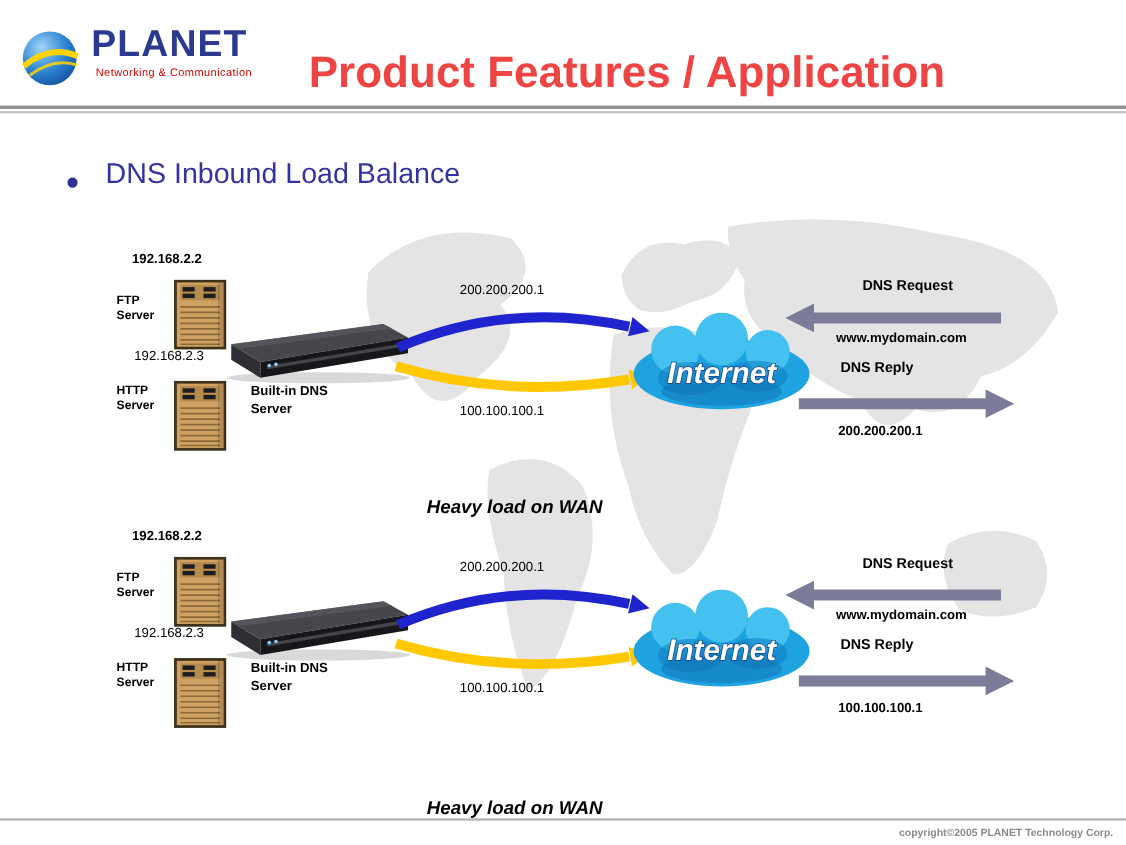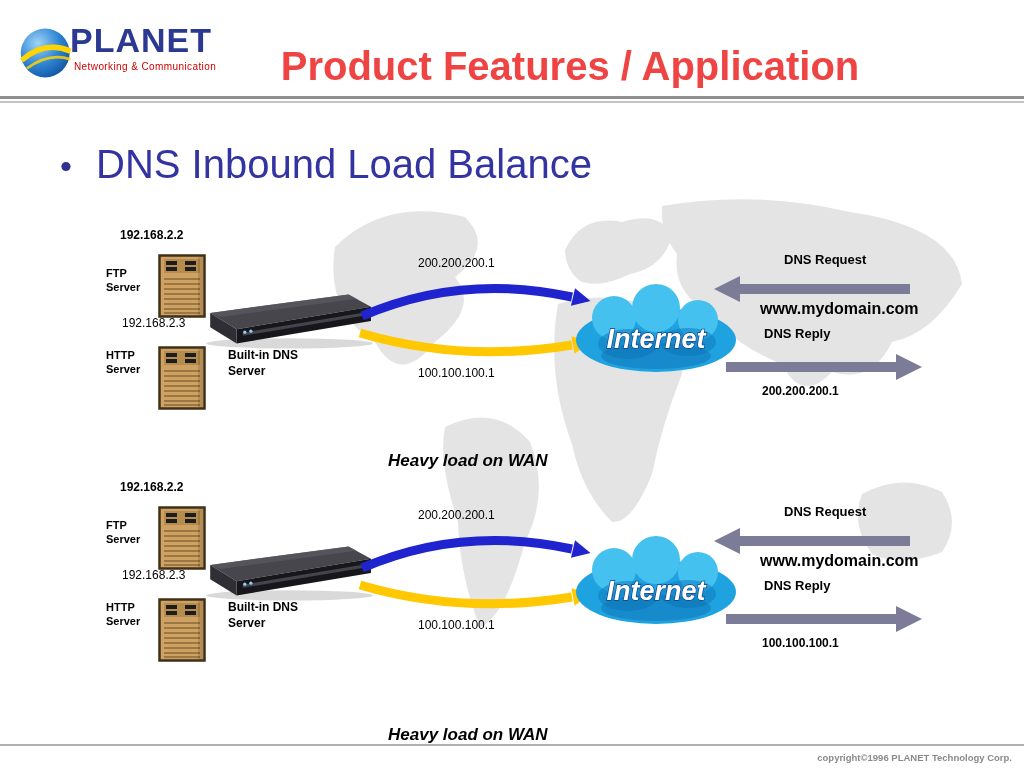--- a/index.html
+++ b/index.html
@@ -1,32 +1,32 @@
 <!DOCTYPE html>
 <html><head>
 <meta charset="utf-8">
 <style>
   html,body{margin:0;padding:0;background:#fff;}
   .slide{position:relative;width:1024px;height:768px;background:#ffffff;overflow:hidden;
          font-family:"Liberation Sans", sans-serif;color:#000;}
 
   
-  .logo{position:absolute;left:18px;top:20px;display:flex;align-items:flex-start;}
+  .logo{position:absolute;left:18px;top:20px;display:flex;align-items:flex-start;gap:13px;}
   .globe{width:58px;height:58px;margin-top:4px;}
   .brand-col{margin-left:-6px;}
   .brand{font-size:34px;font-weight:bold;color:#2b3990;letter-spacing:1px;line-height:40px;}
   .tagline{font-size:10px;font-weight:normal;color:#d10000;letter-spacing:.4px;margin-top:1px;margin-left:4px;}
   .title{position:absolute;left:215px;top:44px;width:710px;margin:0;text-align:center;
          font-size:40px;font-weight:bold;color:#ef4444;letter-spacing:0;}
   .rule-1{position:absolute;left:0;top:96px;width:1024px;height:3px;background:#8f8f8f;}
   .rule-2{position:absolute;left:0;top:101px;width:1024px;height:2px;background:#c2c2c2;}
 
   
   .bullet-dot{position:absolute;left:60px;top:147px;font-size:34px;color:#2e3192;}
-  .bullet-text{position:absolute;left:96px;top:142px;font-size:40px;color:#3333a1;}
+  .bullet-text{position:absolute;left:96px;top:142px;font-size:26px;color:#3333a1;}
 
   .auth-label{position:absolute;left:140px;top:203px;font-size:15px;font-weight:bold;font-style:italic;}
 
   
   .worldmap{position:absolute;left:330px;top:192px;width:694px;height:565px;}
 
   
   .sec{position:absolute;left:0;width:986px;height:250px;}
   #sec1{top:228px;}
   #sec2{top:480px;}
@@ -42,21 +42,21 @@
   .srv-label{font-size:11px;font-weight:bold;white-space:pre-line;line-height:1.3;}
   .router{left:198px;top:58px;width:178px;height:64px;}
   .router-label{left:228px;top:120px;font-size:12px;font-weight:bold;white-space:pre-line;line-height:1.3;}
   .wan-ip-blue{left:418px;top:28px;}
   .routes{left:352px;top:40px;width:240px;height:110px;}
   .wan-ip-yellow{left:418px;top:138px;}
   .cloud{left:572px;top:56px;width:168px;height:92px;}
   .req-label{font-size:13px;font-weight:bold;}
   .dns-request{left:784px;top:24px;}
   .arrow-left{left:714px;top:48px;width:196px;height:26px;}
-  .domain{left:760px;top:72px;font-size:16px;font-weight:bold;}
+  .domain{left:760px;top:72px;font-size:12px;font-weight:bold;}
   .dns-reply{left:764px;top:98px;}
   .arrow-right{left:726px;top:126px;width:196px;height:26px;}
   .reply-ip{left:762px;top:156px;font-size:12px;font-weight:bold;}
   .load-note{left:388px;top:184px;font-size:17px;font-weight:bold;font-style:italic;margin-top:39px;}
   #sec2 .load-note{top:206px;}
 
   .p-blue{stroke:#1f24cf;stroke-width:9;fill:none;}
   .f-blue{fill:#1f24cf;}
   .p-yellow{stroke:#ffc800;stroke-width:9;fill:none;}
   .f-yellow{fill:#ffc800;}
@@ -280,15 +280,15 @@
     <div class="req-label dns-reply">DNS Reply</div>
     <svg class="blockarrow arrow-right" viewBox="0 0 196 26">
       <polygon points="196,13 170,0 170,8 0,8 0,18 170,18 170,26"></polygon>
     </svg>
     <div class="reply-ip">100.100.100.1</div>
 
     <div class="load-note">Heavy load on WAN</div>
   </section>
 
   <div class="footer-rule"></div>
-  <div class="copyright">copyright©1996 PLANET Technology Corp.</div>
+  <div class="copyright">copyright©2005 PLANET Technology Corp.</div>
 
 </div>
 
 </body></html>

